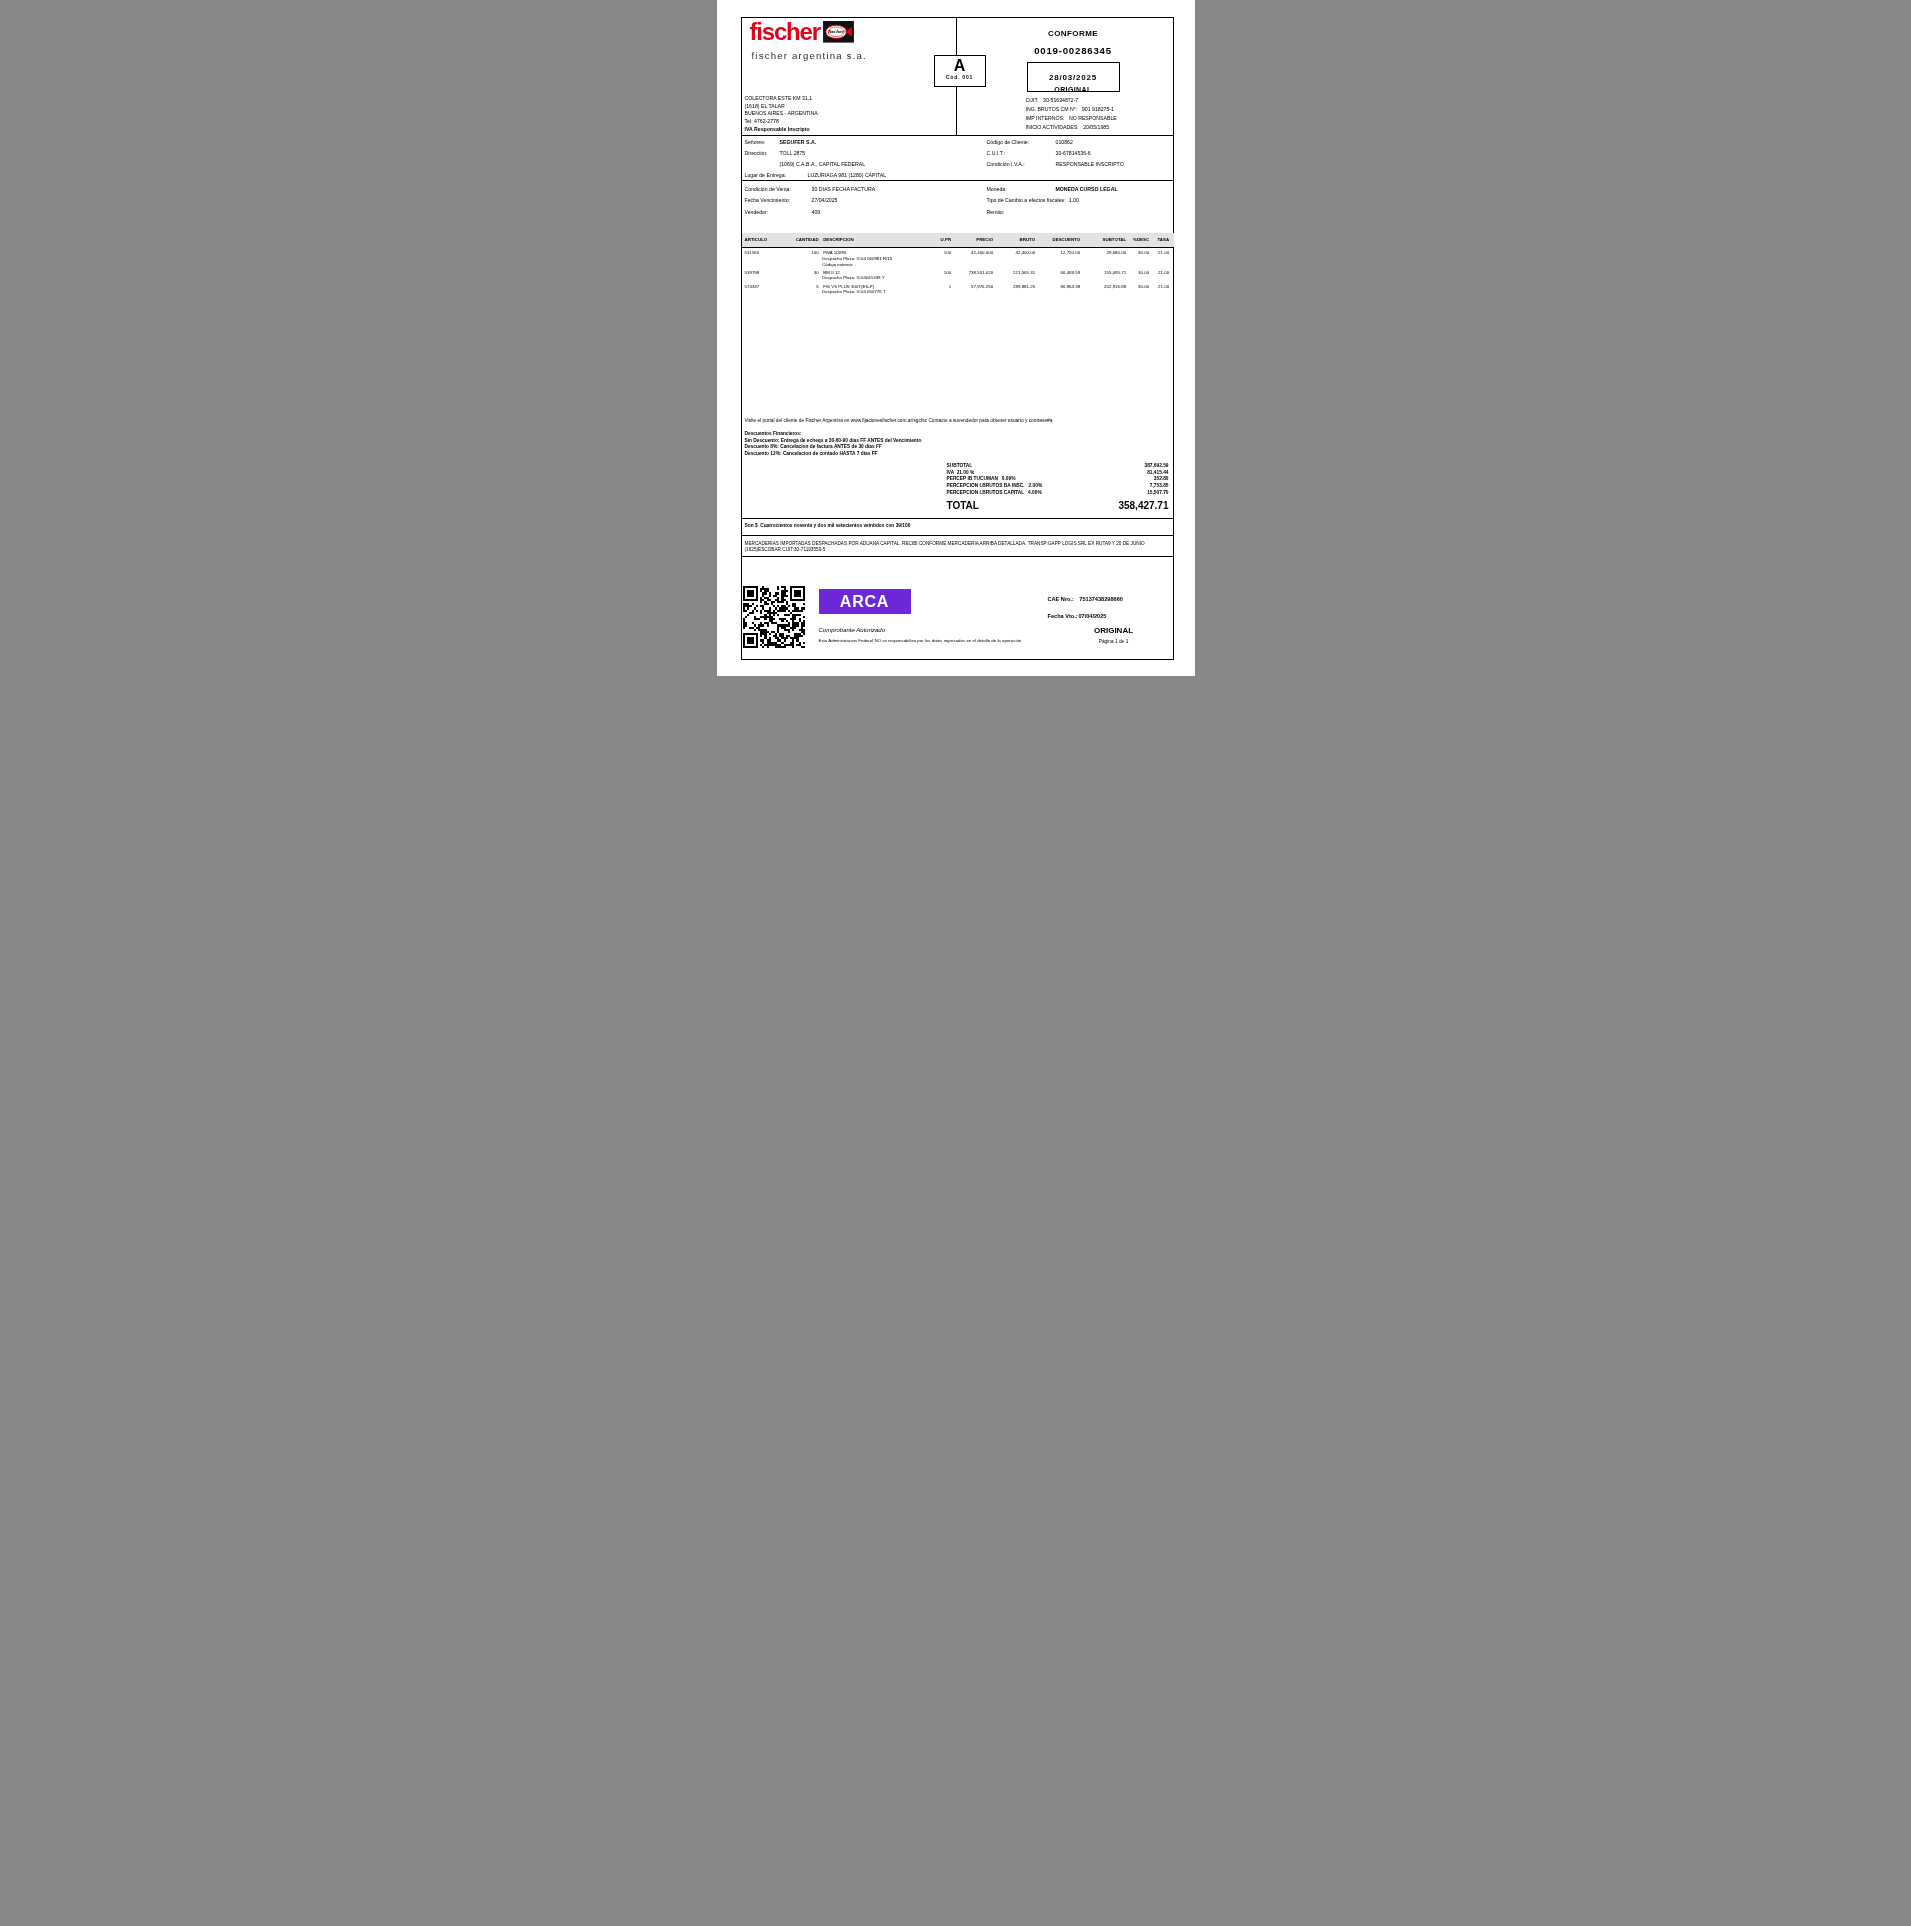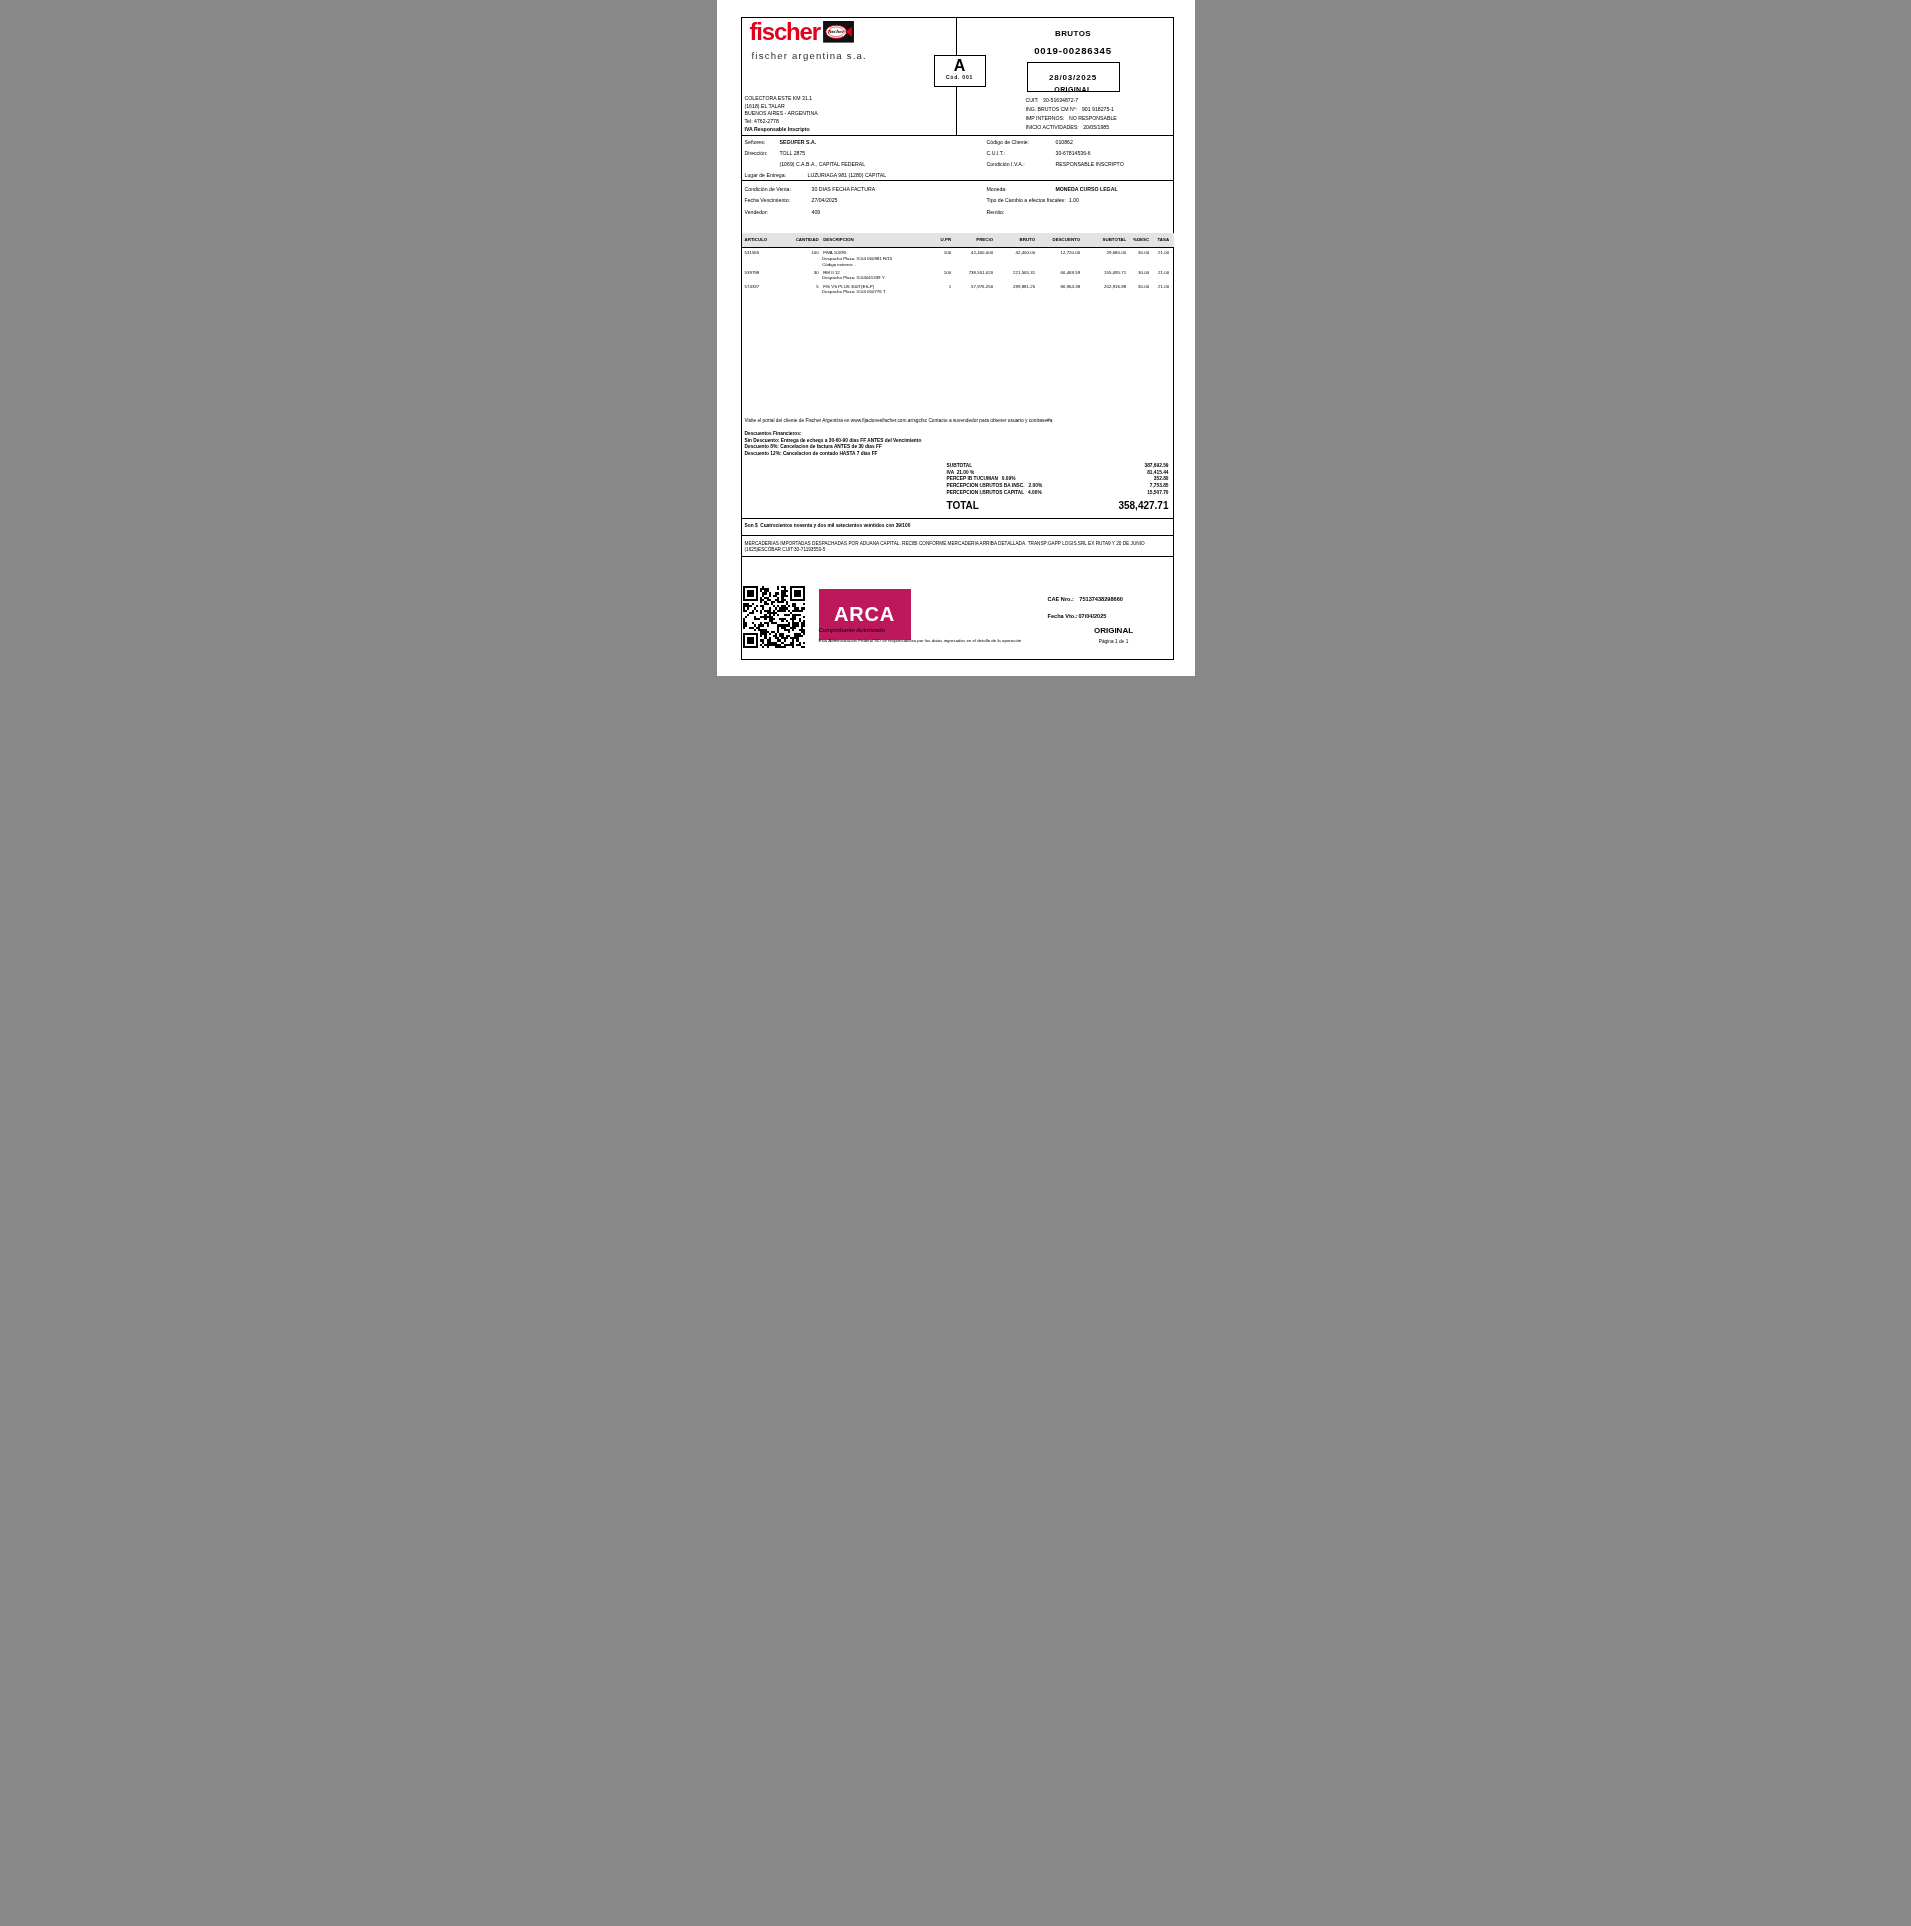--- a/index.html
+++ b/index.html
@@ -39,22 +39,22 @@
   .t-row{margin-bottom:2.3px}
   .portal{position:absolute;left:28px;top:418px;font-size:4.8px}
   .discounts{position:absolute;left:28px;top:431px;font-size:4.8px;font-weight:bold;line-height:6.5px}
   .totals{position:absolute;left:230px;top:463px;width:222px;font-size:4.8px;font-weight:bold;line-height:6.7px}
   .tot-row{display:flex;justify-content:space-between}
   .tot-label{white-space:pre}
   .total-row{position:absolute;left:230px;top:500px;width:222px;display:flex;justify-content:space-between;font-size:10px;font-weight:bold}
   .son{position:absolute;left:28px;top:523px;font-size:4.8px;font-weight:bold;white-space:pre}
   .customs{position:absolute;left:28px;top:541px;width:426px;font-size:4.7px;line-height:6.2px}
   .qr{position:absolute;left:26px;top:586px;width:62px;height:62px}
-  .arca{position:absolute;left:102px;top:589px;width:92px;height:51px;background:#be185d;color:#fff;
-        display:flex;align-items:center;justify-content:center;font-size:20px;font-weight:bold;letter-spacing:0.8px}
+  .arca{position:absolute;left:102px;top:589px;width:92px;height:25px;background:#6d28d9;color:#fff;
+        display:flex;align-items:center;justify-content:center;font-size:16px;font-weight:bold;letter-spacing:0.8px}
   .comprobante{position:absolute;left:102px;top:627px;font-size:6px;font-style:italic}
   .disclaimer{position:absolute;left:102px;top:638px;width:227px;font-size:4.4px;line-height:5.8px}
   .cae{position:absolute;left:331px;top:596px;font-size:5.6px;font-weight:bold;display:flex;gap:5.4px}
   .vto{position:absolute;left:331px;top:613px;font-size:5.6px;font-weight:bold;display:flex;gap:0.8px}
   .orig2{position:absolute;left:343px;top:626px;width:108px;text-align:center;font-size:8px;font-weight:bold}
   .pagina{position:absolute;left:343px;top:639px;width:108px;text-align:center;font-size:4.8px}
 </style>
 </head>
 <body>
 
@@ -78,21 +78,21 @@
   <div class="company-name">fischer argentina s.a.</div>
 
   <div class="addr">
     <div>COLECTORA ESTE KM 31.1</div>
     <div>(1618) EL TALAR</div>
     <div>BUENOS AIRES - ARGENTINA</div>
     <div>Tel: 4762-2778</div>
     <div class="bold">IVA Responsable Inscripto</div>
   </div>
 
-  <div class="doc-type">BRUTOS</div>
+  <div class="doc-type">CONFORME</div>
   <div class="doc-number">0019-00286345</div>
   <div class="date-box">
     <span>28/03/2025</span>
   </div>
   <div class="copy-label">ORIGINAL</div>
 
   <div class="abox">
     <div class="abox-letter">A</div>
     <div class="abox-code">Cód. 001</div>
   </div>

